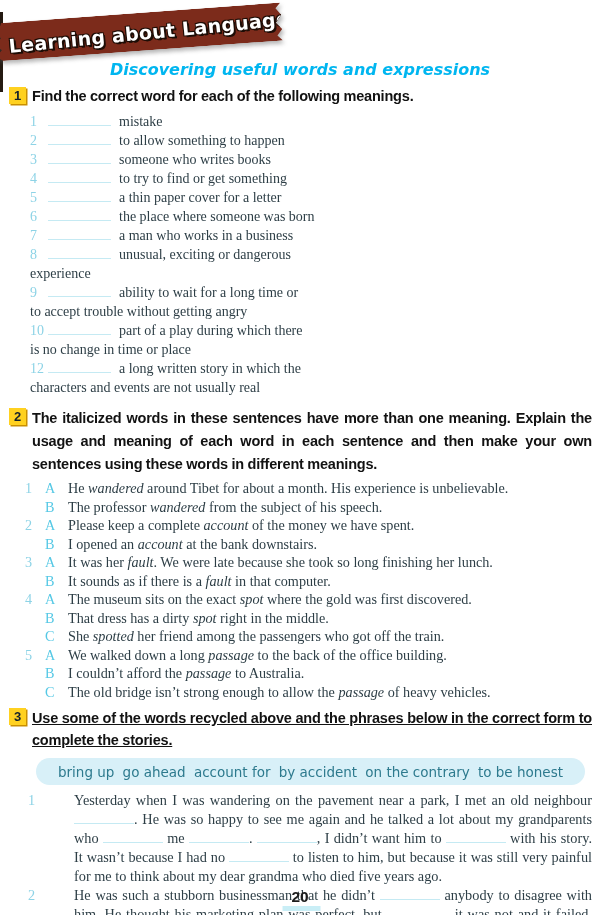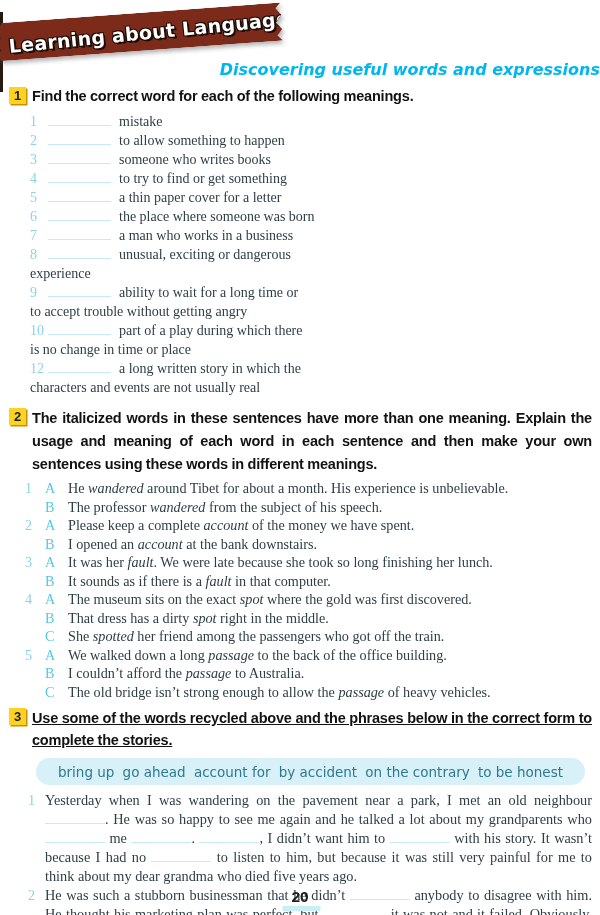--- a/index.html
+++ b/index.html
@@ -14,21 +14,21 @@
                filter:drop-shadow(2px 3px 2px rgba(90,90,90,.45));}
   .ribbon{width:100%;height:100%;background:var(--ribbon-maroon,#7c2b1b);
           transform:rotate(-4.2deg);transform-origin:center;
           clip-path:polygon(8px 0%,100% 0%,98.2% 14%,100% 32%,97.9% 52%,100% 70%,98.2% 86%,100% 100%,
                             8px 100%,0% 88%,7px 72%,0% 56%,7px 40%,0% 24%,7px 8%);}
   .ribbon-text{display:inline-block;padding-left:14px;transform:rotate(-1.5deg) translateY(1px);
           font-family:"DejaVu Sans",sans-serif;font-weight:bold;font-size:19px;line-height:38px;
           color:#ffffff;letter-spacing:.3px;white-space:nowrap;
           text-shadow:2px 2px 0 #1d0d06,-1px -1px 0 #1d0d06,1px -1px 0 #1d0d06,-1px 1px 0 #1d0d06,1px 1px 0 #1d0d06;}
 
-  .subtitle{position:absolute;top:60px;left:0;width:100%;text-align:right;
+  .subtitle{position:absolute;top:60px;left:0;width:100%;text-align:center;
             font-family:"DejaVu Sans",sans-serif;font-style:italic;font-weight:bold;
             font-size:16px;color:var(--accent-cyan,#00b6f0);}
 
   .content{position:absolute;top:86px;left:0;right:0;}
 
   section{display:block;}
   .ex-head{display:grid;grid-template-columns:17px 1fr;column-gap:6px;margin:0 8px 0 9px;align-items:start;}
   .badge{width:17px;height:17px;margin-top:1px;background:var(--badge-yellow,#ffd120);color:#14222c;
          font-family:"Liberation Sans",sans-serif;font-weight:bold;font-size:13px;line-height:17px;
          text-align:center;box-shadow:1.5px 1.5px 0 #c98f00;}
@@ -58,21 +58,21 @@
   .s-text b{font-weight:normal;}
 
   
   .phrase-box{margin:7px 0 0 36px;width:549px;height:27px;box-sizing:border-box;
               background:var(--phrase-box-bg,#d8f0f8);border-radius:14px;
               display:flex;justify-content:space-between;align-items:center;padding:12px 22px;
               font-family:"DejaVu Sans",sans-serif;font-size:13.5px;color:var(--phrase-text-teal,#2d7a8e);}
   .stories{margin:6px 8px 0 0;font-size:14.3px;line-height:19px;}
   .story{display:flex;margin-left:28px;}
   .story-num{width:17px;flex:none;color:var(--item-number-cyan,#8dd3e6);}
-  .story-text{flex:1;text-align:justify;margin-right:0;}
+  .story-text{flex:1;text-align:justify;margin-right:0;margin-left:29px;}
   .blank-inline{display:inline-block;width:60px;height:11px;
                 border-bottom:1.5px solid var(--blank-line-cyan,#c5eaf3);}
 
   .pageno{position:absolute;top:888px;left:0;width:100%;text-align:center;
           font-family:"Liberation Sans",sans-serif;font-weight:bold;font-size:15.5px;color:#1c1c1c;}
   .page-bar{position:absolute;top:906px;left:50%;transform:translateX(-46%);width:38px;height:5px;
             background:var(--page-underline,#c9eef6);}
 </style>
 </head>
 <body>

